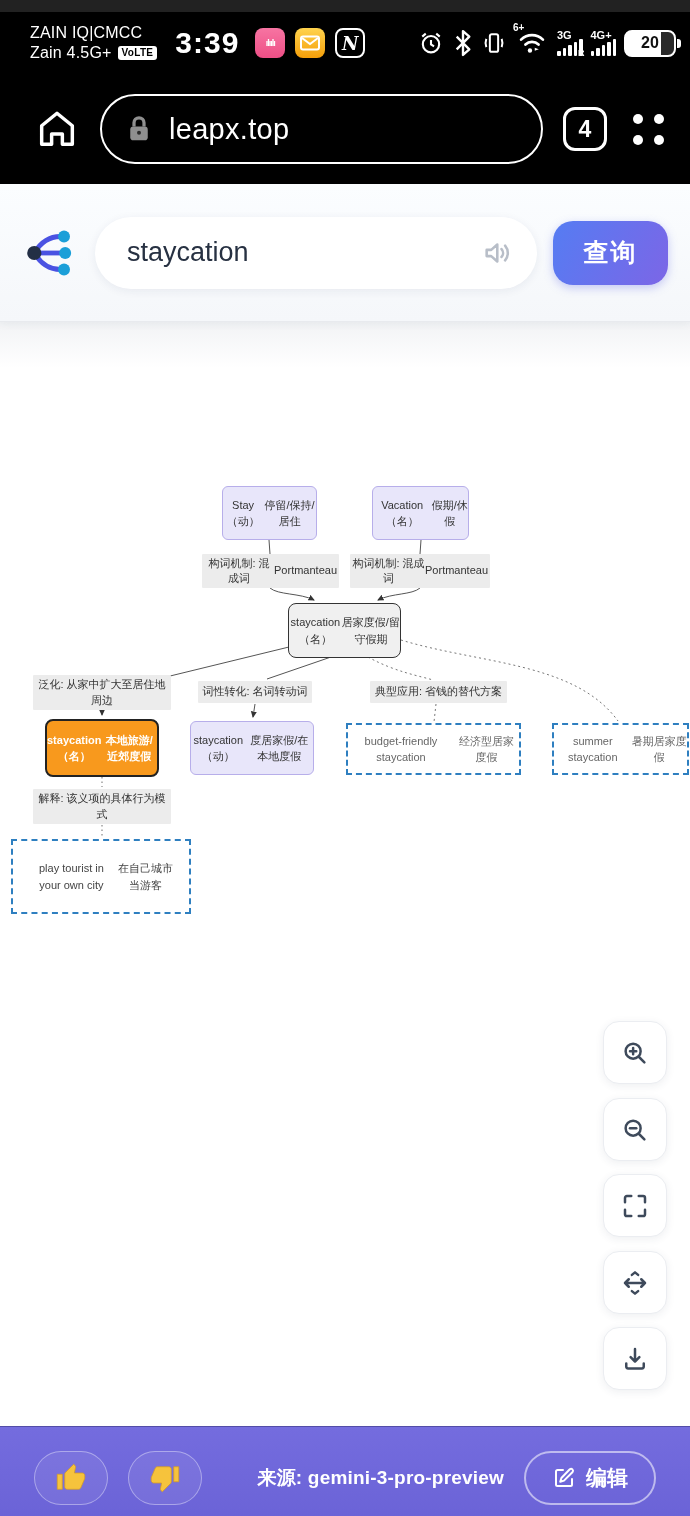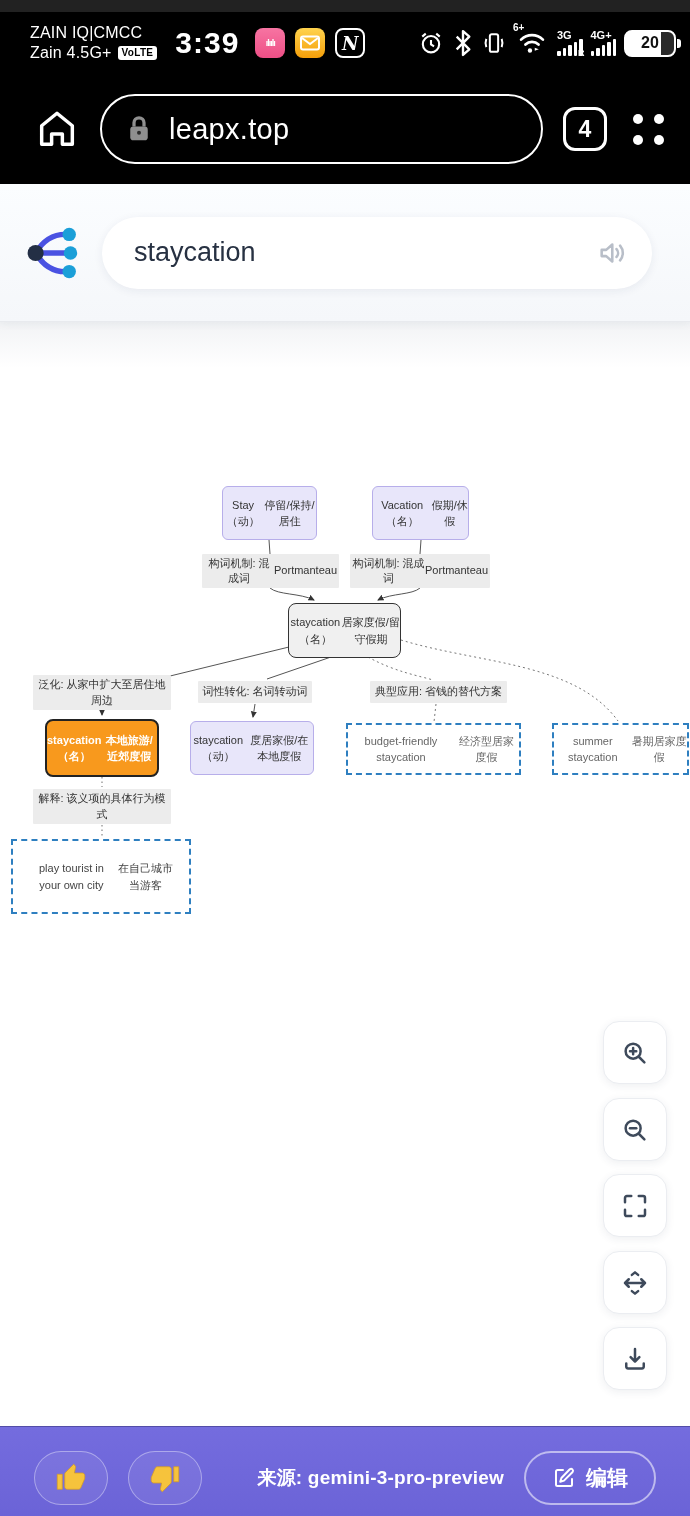--- a/index.html
+++ b/index.html
@@ -177,20 +177,21 @@
       <circle cx="17.5" cy="19.2" r="2.6" fill="#1b9fd8"></circle>
     </svg>
     <div class="search-pill">
       <input class="search-input" value="staycation" style="">
       <svg width="34" height="34" viewBox="0 0 24 24" fill="none" stroke="#b8bec8" stroke-width="1.8" stroke-linecap="round" stroke-linejoin="round">
         <path d="M4 9.8v4.4h3.2L11.5 18V6L7.2 9.8z"></path>
         <path d="M14.5 9.2a4.2 4.2 0 0 1 0 5.6"></path>
           <path d="M17 6.8a8 8 0 0 1 0 10.4"></path>
       </svg>
     </div>
+    <button class="query-btn">查询</button>
   </div>
 
   <div class="content">
 
     <svg class="edges" width="690" height="700" viewBox="0 0 690 700">
       <defs>
         <marker id="arr" markerWidth="8" markerHeight="8" refX="5.5" refY="3" orient="auto">
           <path d="M0 0L6.5 3L0 6z" fill="#333"></path>
         </marker>
       </defs>

